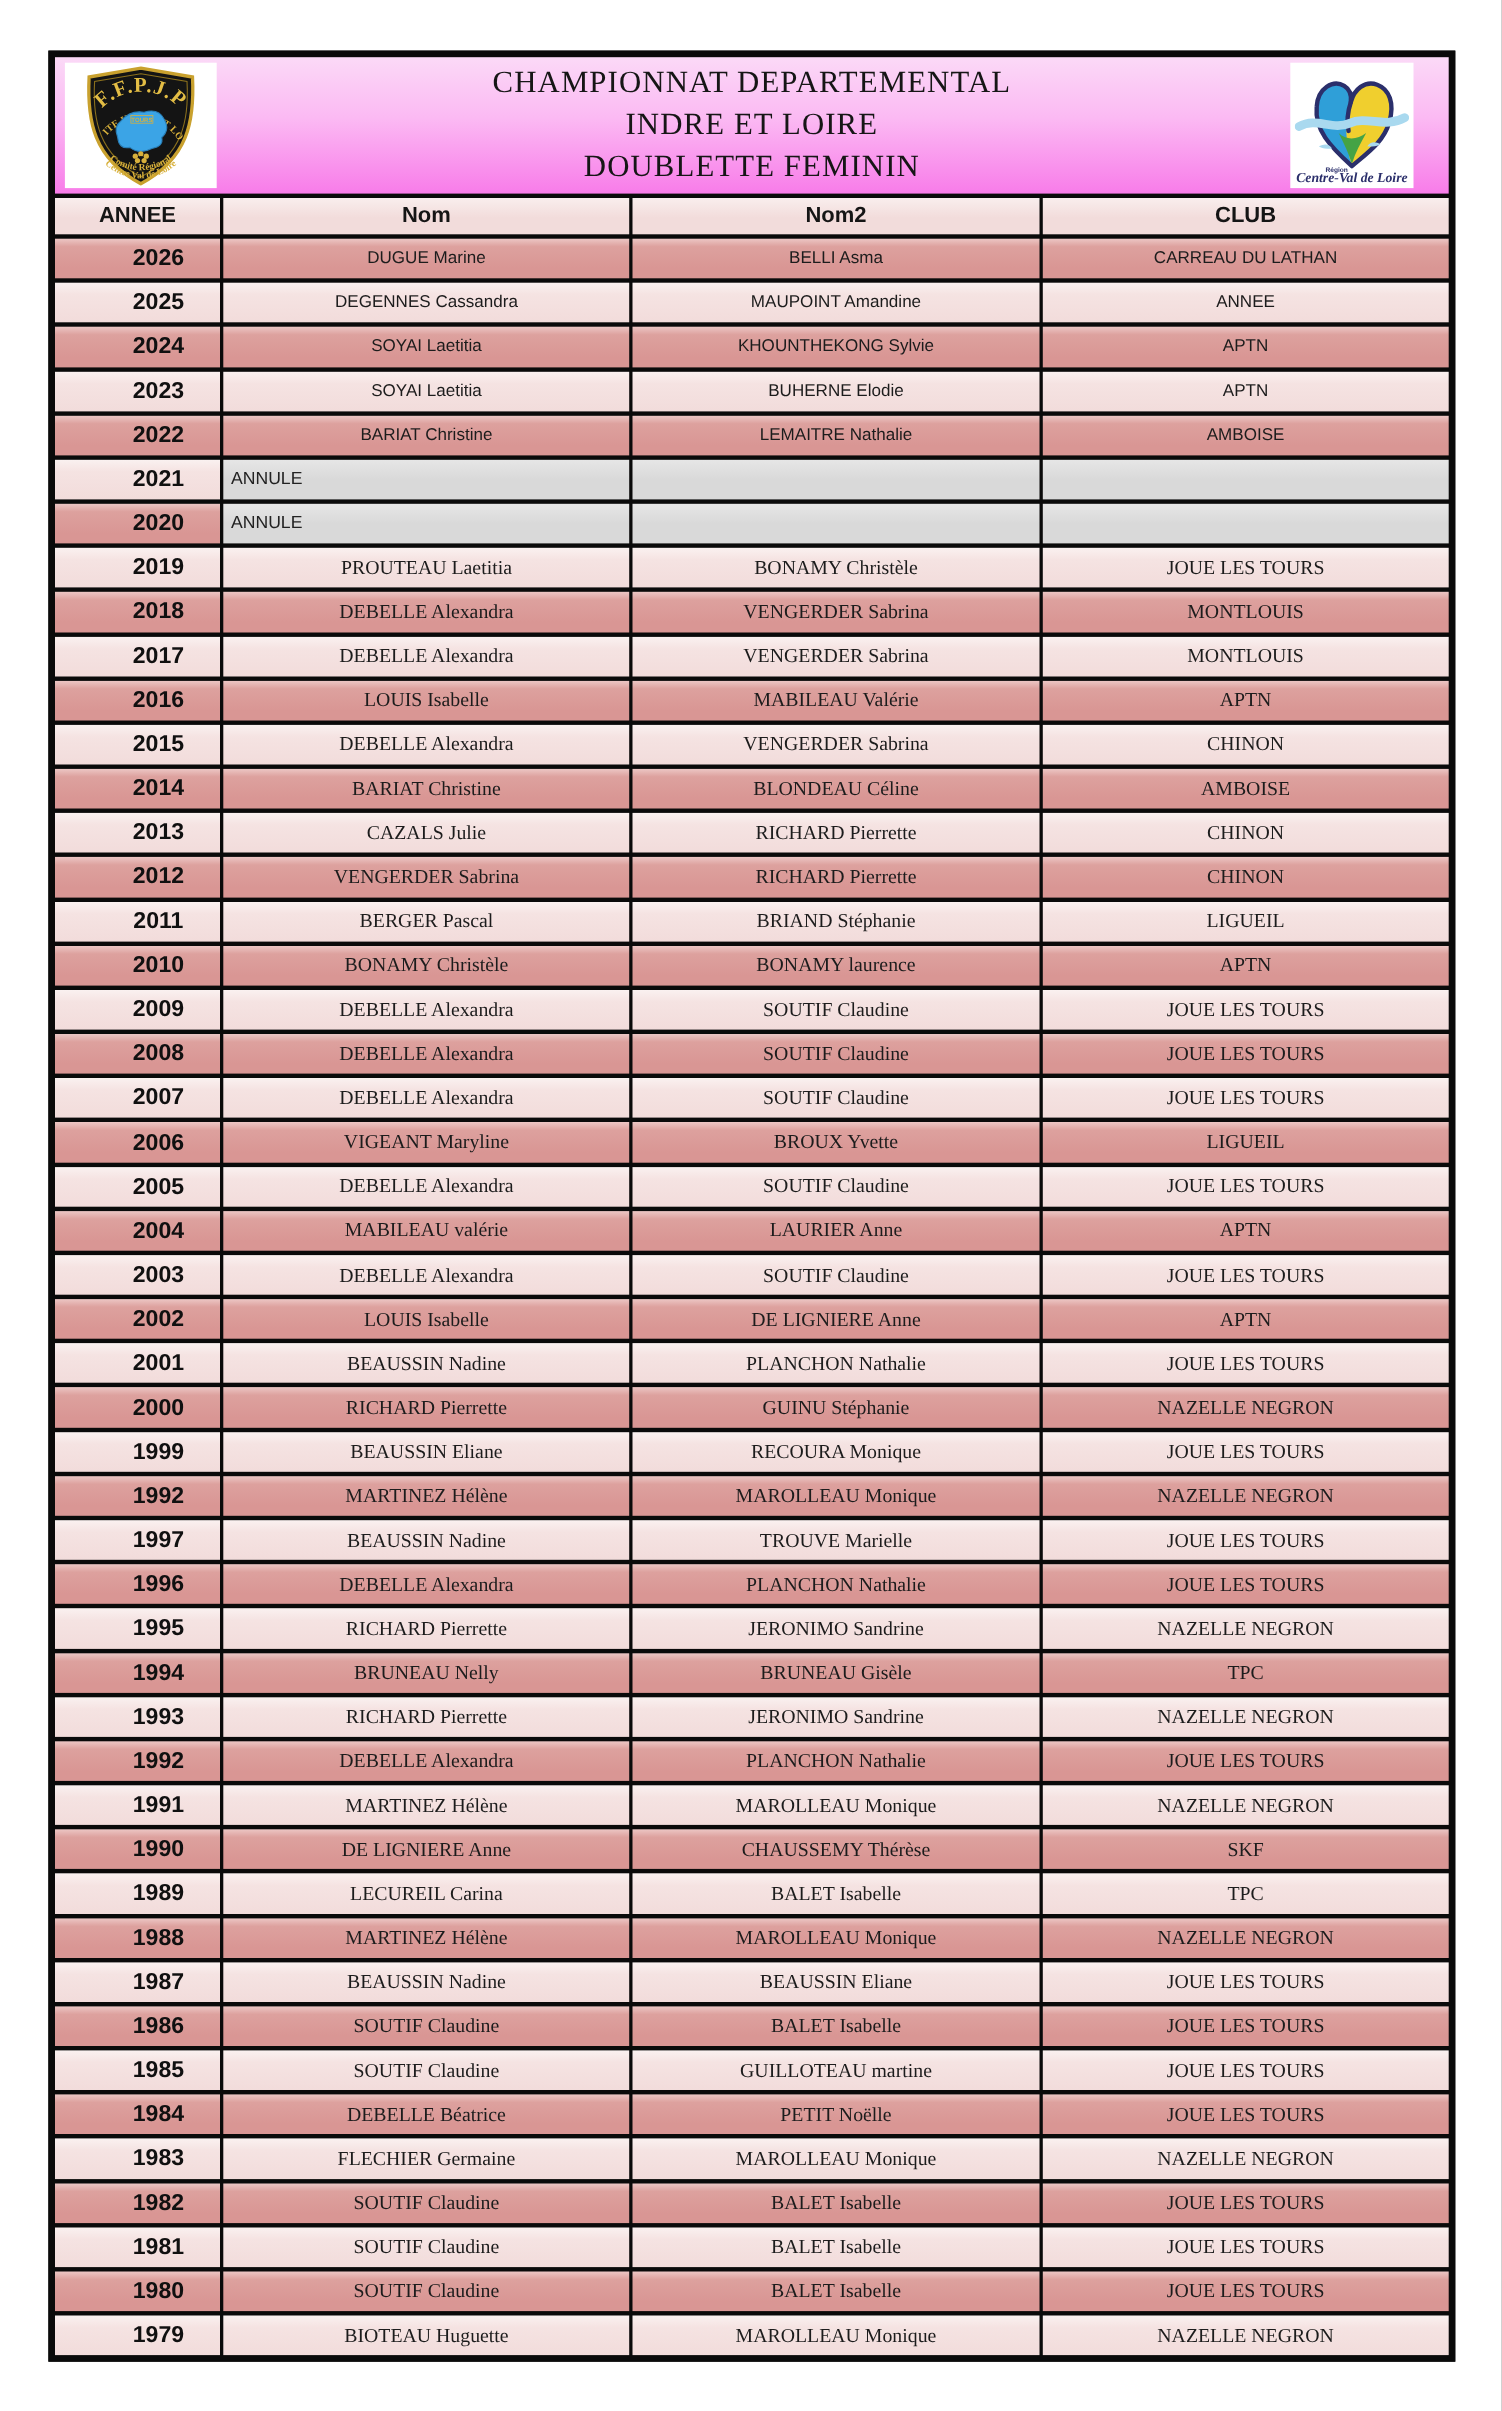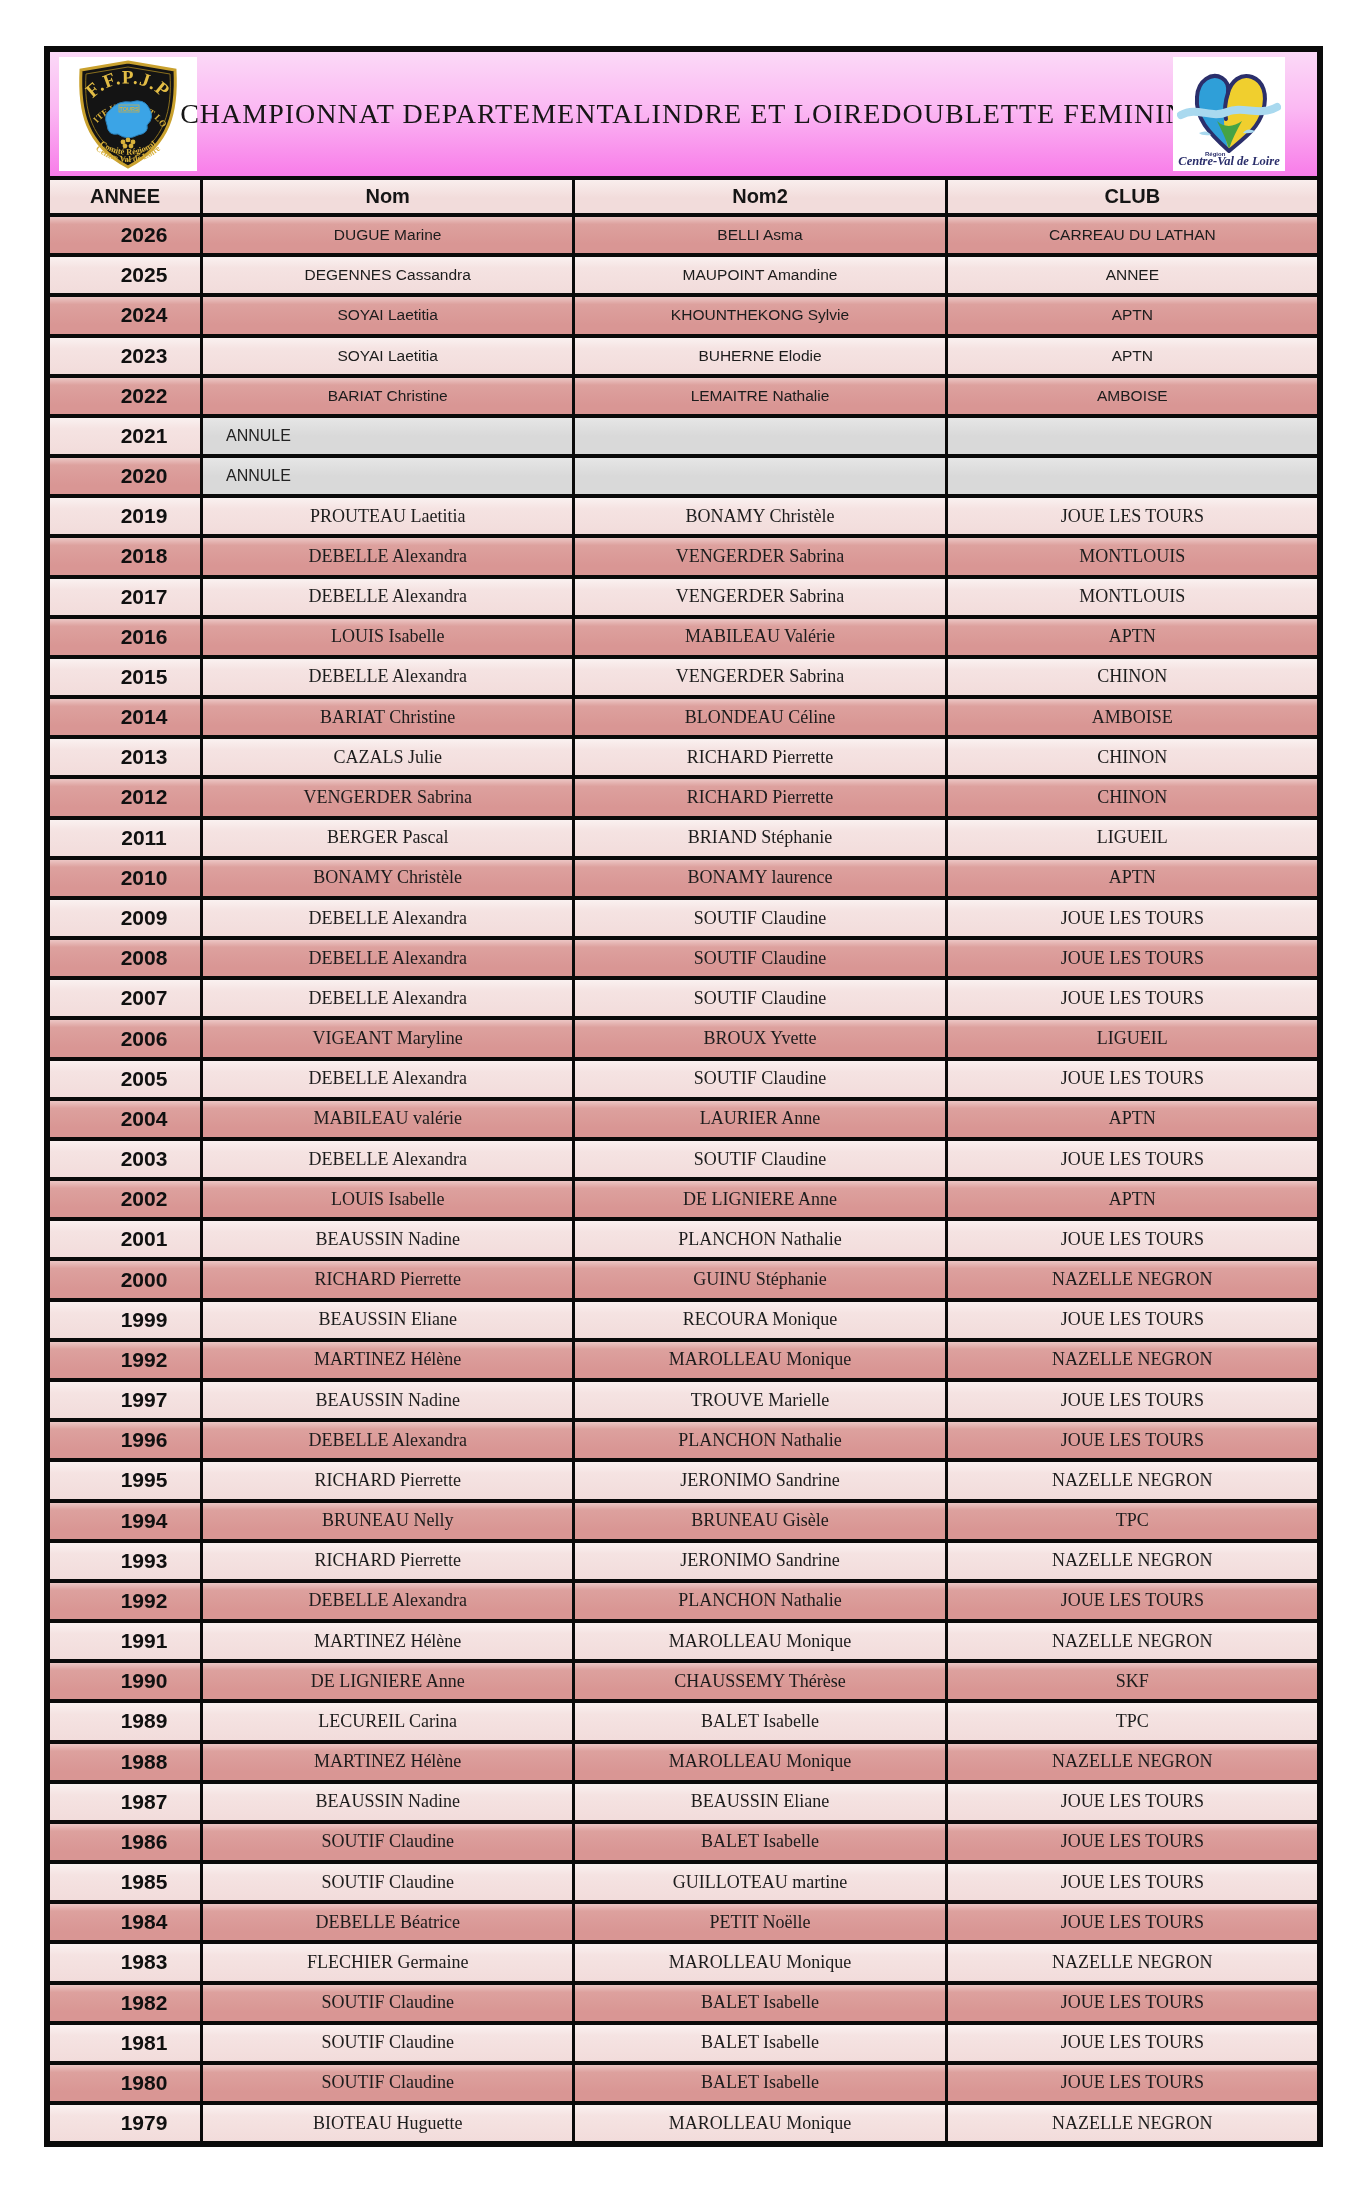--- a/index.html
+++ b/index.html
@@ -8,40 +8,40 @@
   .sheet{position:absolute;left:44px;top:46px;width:1279px;height:2101px;box-sizing:border-box;
          border:6px solid #0a0a0a;background:#0a0a0a;display:flex;flex-direction:column;gap:4px;}
 
   
   .banner{position:relative;flex:none;height:124px;
           background:linear-gradient(180deg,var(--banner-top) 0%,#fbb9f3 45%,var(--banner-bottom) 100%);}
   .logo-box{position:absolute;top:5px;background:#ffffff;display:flex;align-items:center;justify-content:center;}
   .logo-box.left{left:9px;width:138px;height:114px;}
   .logo-box.right{right:32px;width:112px;height:114px;text-align:center;}
   .banner-title{position:absolute;left:50%;top:0;transform:translateX(-50%);height:100%;
-                display:flex;flex-direction:row;justify-content:space-evenly;align-items:center;
+                display:flex;flex-direction:column;justify-content:space-evenly;align-items:center;
                 font-family:"Liberation Serif",serif;color:#161616;white-space:nowrap;}
   .banner-title .line{font-size:28px;letter-spacing:1px;line-height:1;}
 
   
   .thead,.row{display:grid;grid-template-columns:150px 1fr 1fr 1fr;gap:3px;background:#0a0a0a;}
   .thead{flex:none;height:33px;}
   .tbody{flex:1;display:flex;flex-direction:column;gap:4px;background:#0a0a0a;}
   .row{flex:1;}
   .cell{display:flex;align-items:center;justify-content:center;overflow:hidden;color:#1c1c1c;}
   .thead .cell{background:linear-gradient(180deg,#f9eeed 0%,var(--light) 55%);
                font-weight:700;font-size:20px;color:#151515;}
   .row.dark .cell{background:linear-gradient(180deg,#ecc6c4 0%,#ddA19e 20%,var(--dark) 75%);}
   .row.light .cell{background:linear-gradient(180deg,#faf1f0 0%,#f5e3e2 30%,var(--light) 100%);}
   .cell.year{font-weight:700;font-size:21px;color:#101010;font-family:"Liberation Sans",sans-serif;padding-left:38px;}
   .row.sans .cell.nom,.row.sans .cell.nom2,.row.sans .cell.club{font-size:15.5px;font-family:"Liberation Sans",sans-serif;}
   .row.serif .cell.nom,.row.serif .cell.nom2,.row.serif .cell.club{font-size:18px;font-family:"Liberation Serif",serif;}
   .row.annule .cell.nom,.row.annule .cell.nom2,.row.annule .cell.club{
       background:linear-gradient(180deg,#e6e6e6 0%,var(--gray) 50%);}
-  .row.annule .cell.nom{justify-content:flex-start;padding-left:23px;font-size:16px;
+  .row.annule .cell.nom{justify-content:flex-start;padding-left:7px;font-size:16px;
       font-family:"Liberation Sans",sans-serif;color:#222;}
 
   svg{display:block;}
 </style>
 </head>
 <body>
 
 <div class="page">
   <div class="sheet">
 

